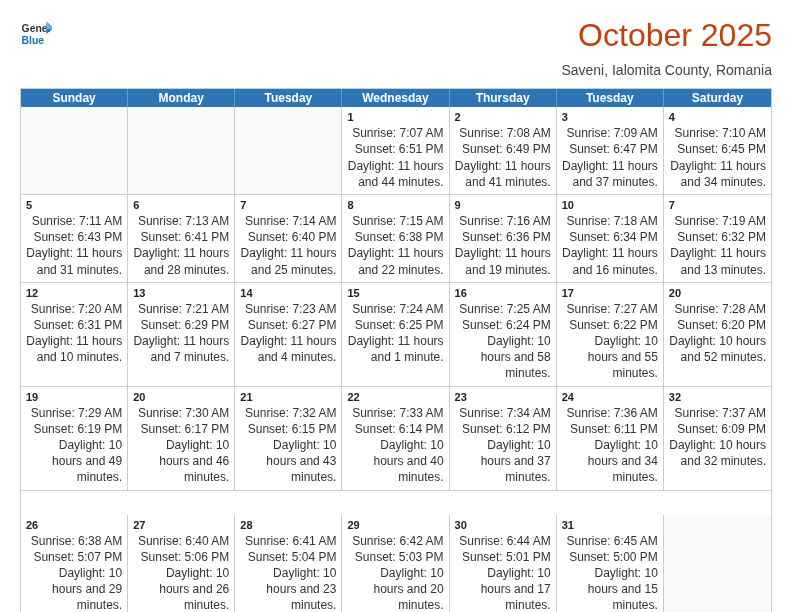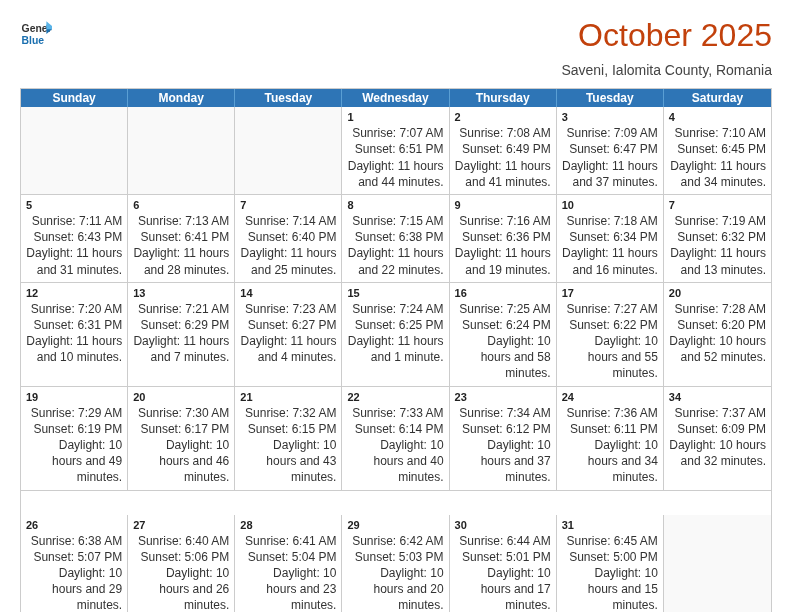--- a/index.html
+++ b/index.html
@@ -231,21 +231,21 @@
           </div>
           <div class="cal-cell">
             <div class="day-num">23</div>
             <div class="cell-text">Sunrise: 7:34 AM<br>Sunset: 6:12 PM<br>Daylight: 10 hours and 37 minutes.</div>
           </div>
           <div class="cal-cell">
             <div class="day-num">24</div>
             <div class="cell-text">Sunrise: 7:36 AM<br>Sunset: 6:11 PM<br>Daylight: 10 hours and 34 minutes.</div>
           </div>
           <div class="cal-cell">
-            <div class="day-num">34</div>
+            <div class="day-num">32</div>
             <div class="cell-text">Sunrise: 7:37 AM<br>Sunset: 6:09 PM<br>Daylight: 10 hours and 32 minutes.</div>
           </div>
         </div>
         <div class="cal-row">
           <div class="cal-cell">
             <div class="day-num">26</div>
             <div class="cell-text">Sunrise: 6:38 AM<br>Sunset: 5:07 PM<br>Daylight: 10 hours and 29 minutes.</div>
           </div>
           <div class="cal-cell">
             <div class="day-num">27</div>

